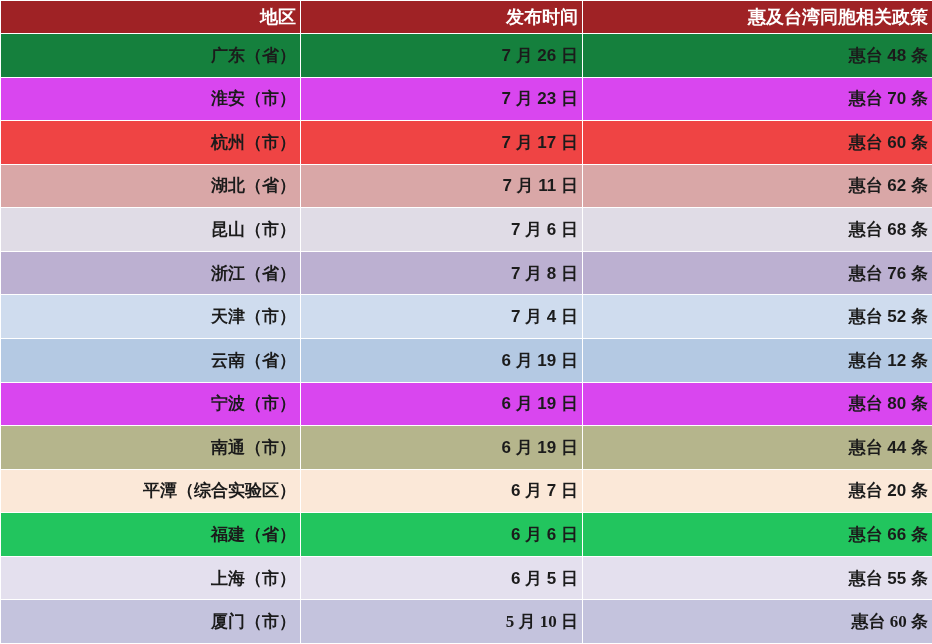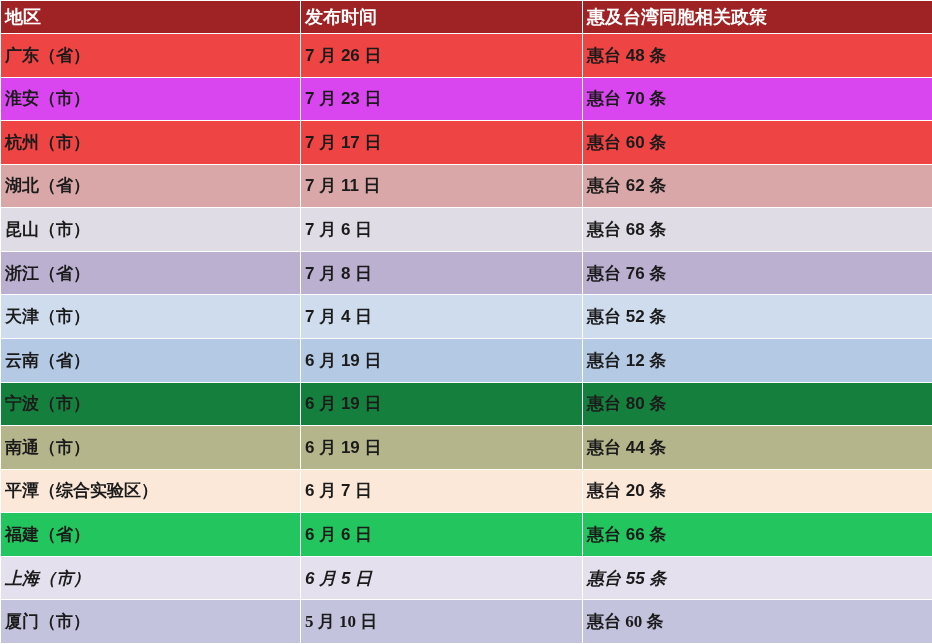--- a/index.html
+++ b/index.html
@@ -19,21 +19,21 @@
     height: 644px;
     table-layout: fixed;
   }
   table.policy-table col.col-region { width: 300px; }
   table.policy-table col.col-date { width: 282px; }
   table.policy-table col.col-policy { width: 350px; }
 
   table.policy-table th,
   table.policy-table td {
     border: 1px solid #ffffff;
-    text-align: left;
+    text-align: right;
     vertical-align: middle;
     font-weight: bold;
     font-size: 17px;
     color: #1b1b1b;
     padding: 0 4px;
     white-space: nowrap;
   }
   table.policy-table thead th {
     background: #9f2225;
     color: #ffffff;
@@ -54,21 +54,21 @@
     <col class="col-policy">
   </colgroup>
   <thead>
     <tr>
       <th>地区</th>
       <th>发布时间</th>
       <th>惠及台湾同胞相关政策</th>
     </tr>
   </thead>
   <tbody id="table-body">
-      <tr style="background: #ef4444;">
+      <tr style="background: #15803d;">
         <td>广东（省）</td>
         <td>7 月 26 日</td>
         <td>惠台 48 条</td>
       </tr>
       <tr style="background: #d946ef;">
         <td>淮安（市）</td>
         <td>7 月 23 日</td>
         <td>惠台 70 条</td>
       </tr>
       <tr style="background: #ef4444;">
@@ -94,41 +94,41 @@
       <tr style="background: rgb(207, 220, 238);">
         <td>天津（市）</td>
         <td>7 月 4 日</td>
         <td>惠台 52 条</td>
       </tr>
       <tr style="background: rgb(180, 201, 227);">
         <td>云南（省）</td>
         <td>6 月 19 日</td>
         <td>惠台 12 条</td>
       </tr>
-      <tr style="background: #15803d;">
+      <tr style="background: #d946ef;">
         <td>宁波（市）</td>
         <td>6 月 19 日</td>
         <td>惠台 80 条</td>
       </tr>
       <tr style="background: rgb(181, 181, 140); padding-left: 35px;">
         <td>南通（市）</td>
         <td>6 月 19 日</td>
         <td>惠台 44 条</td>
       </tr>
       <tr style="background: rgb(251, 232, 216);">
         <td>平潭（综合实验区）</td>
         <td>6 月 7 日</td>
         <td>惠台 20 条</td>
       </tr>
       <tr style="background: #22c55e;">
         <td>福建（省）</td>
         <td>6 月 6 日</td>
         <td>惠台 66 条</td>
       </tr>
-      <tr style="background: rgb(228, 224, 238); font-style: italic;">
+      <tr style="background: rgb(228, 224, 238);">
         <td>上海（市）</td>
         <td>6 月 5 日</td>
         <td>惠台 55 条</td>
       </tr>
       <tr style="background: rgb(196, 195, 221); font-family: Liberation Serif, serif;">
         <td>厦门（市）</td>
         <td>5 月 10 日</td>
         <td>惠台 60 条</td>
       </tr>
     </tbody>

